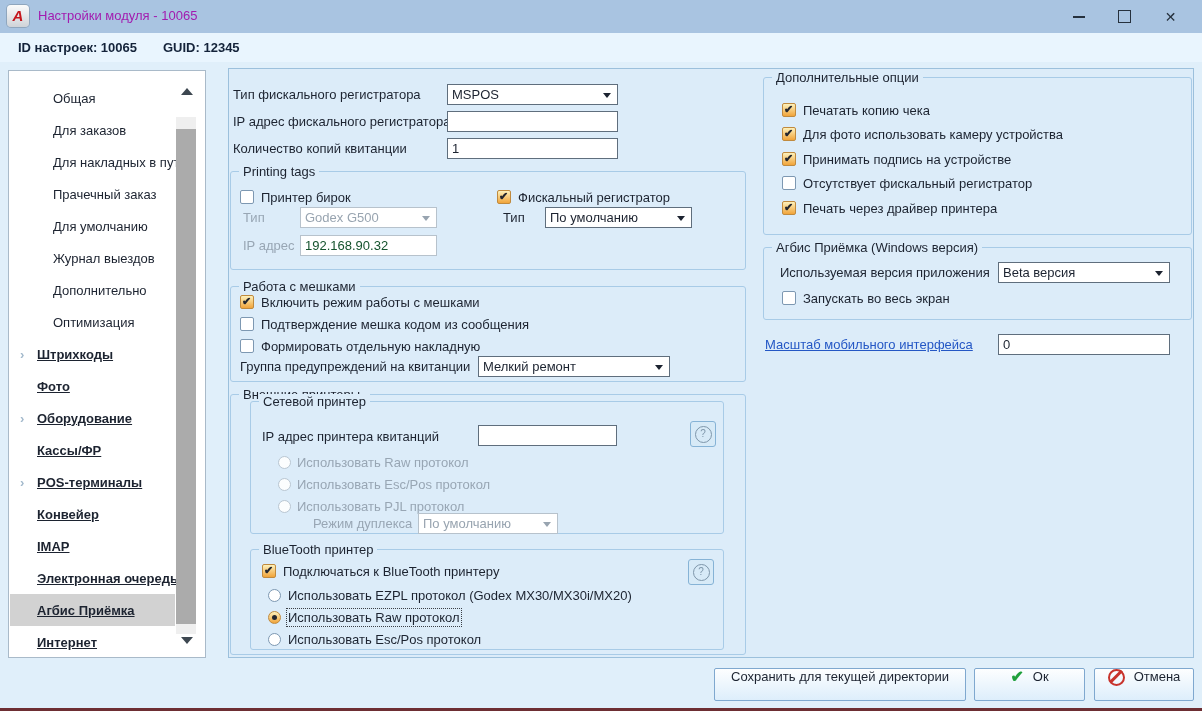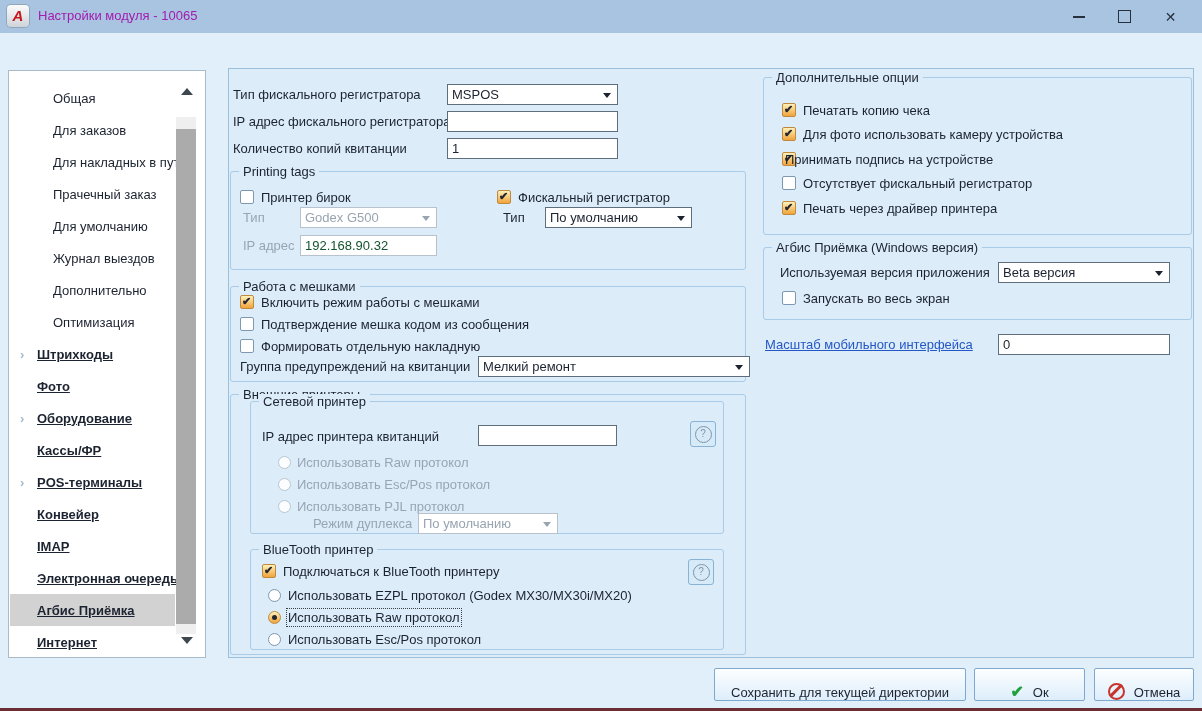--- a/index.html
+++ b/index.html
@@ -66,21 +66,21 @@
   .cb-lbl{position:absolute;line-height:15px;white-space:nowrap;}
   .focus-dotted{outline:1px dotted #3a3f46;outline-offset:1px;}
 
   .help{position:absolute;width:26px;height:26px;background:#d7eaf7;border:1px solid #86b3d6;border-radius:3px;
         display:flex;align-items:center;justify-content:center;box-sizing:border-box;}
   .help .q{width:15px;height:15px;border:1px solid #7e96aa;border-radius:50%;color:#7e96aa;
         font-size:10px;line-height:14px;text-align:center;}
 
   
   .btn{position:absolute;background:linear-gradient(#fdfeff,#ddeefb);border:1px solid #7fa8cf;border-radius:2px;
-       display:flex;align-items:flex-end;justify-content:center;gap:9px;color:#1c2330;box-sizing:border-box;}
+       display:flex;align-items:flex-start;justify-content:center;gap:9px;color:#1c2330;box-sizing:border-box;}
   .ok-check{color:#1fa03c;font-weight:bold;font-size:16px;line-height:16px;}
   .cancel-ico{width:13px;height:13px;border:2.5px solid #c8332c;border-radius:50%;position:relative;}
   .cancel-ico::after{content:"";position:absolute;left:-2px;top:4px;width:16px;height:2.5px;background:#c8332c;transform:rotate(-45deg);}
   .bottom-strip{left:0;top:708px;width:1202px;height:3px;background:#6d2e33;}
 </style>
 </head>
 <body>
 
 <div id="app">
 
@@ -91,20 +91,24 @@
         <span class="glyph-min"></span>
       </div>
     <div class="abs win-btn" style="left:1102px;">
         <span class="glyph-max"></span>
       </div>
     <div class="abs win-btn" style="left:1148px;">
         <span class="glyph-close">✕</span>
       </div>
   </div>
 
+  <div class="abs idbar">
+    <span>ID настроек: 10065</span>
+    <span>GUID: 12345</span>
+  </div>
 
   <div class="abs sidebar">
     <div class="nav-item" style="top:11px;">
         <span class="txt">Общая</span>
       </div>
     <div class="nav-item" style="top:43px;">
         <span class="txt">Для заказов</span>
       </div>
     <div class="nav-item" style="top:75px;">
         <span class="txt">Для накладных в пути</span>
@@ -190,21 +194,21 @@
   <div class="grp" style="left:230px;top:286px;width:514px;height:94px;">
     <span class="grp-title">Работа с мешками</span>
   </div>
   <span class="cbx on" style="left:240px;top:295px;"></span>
   <span class="cb-lbl" style="left:261px;top:295px;">Включить режим работы с мешками</span>
   <span class="cbx" style="left:240px;top:317px;"></span>
   <span class="cb-lbl" style="left:261px;top:317px;">Подтверждение мешка кодом из сообщения</span>
   <span class="cbx" style="left:240px;top:339px;"></span>
   <span class="cb-lbl" style="left:261px;top:339px;">Формировать отдельную накладную</span>
   <div class="lbl" style="left:240px;top:356px;">Группа предупреждений на квитанции</div>
-  <div class="combo" style="left:478px;top:356px;width:272px;height:21px;"><span>Мелкий ремонт</span></div>
+  <div class="combo" style="left:478px;top:356px;width:192px;height:21px;"><span>Мелкий ремонт</span></div>
 
   <div class="grp" style="left:230px;top:394px;width:514px;height:259px;">
     <span class="grp-title">Внешние принтеры</span>
   </div>
 
   <div class="grp" style="left:250px;top:401px;width:472px;height:131px;">
     <span class="grp-title">Сетевой принтер</span>
   </div>
   <div class="lbl" style="left:262px;top:426px;">IP адрес принтера квитанций</div>
   <input class="tb" style="left: 478px; top: 425px; width: 139px; height: 21px;" value="">
@@ -236,21 +240,21 @@
   <span class="cb-lbl" style="left:288px;top:632px;">Использовать Esc/Pos протокол</span>
 
   <div class="grp" style="left:763px;top:77px;width:427px;height:156px;text-decoration:underline;">
     <span class="grp-title">Дополнительные опции</span>
   </div>
   <span class="cbx on" style="left:782px;top:103px;"></span>
   <span class="cb-lbl" style="left:803px;top:103px;">Печатать копию чека</span>
   <span class="cbx on" style="left:782px;top:127px;"></span>
   <span class="cb-lbl" style="left:803px;top:127px;">Для фото использовать камеру устройства</span>
   <span class="cbx on" style="left:782px;top:152px;"></span>
-  <span class="cb-lbl" style="left:785px;top:152px;">Принимать подпись на устройстве</span>
+  <span class="cb-lbl" style="left:803px;top:152px;">Принимать подпись на устройстве</span>
   <span class="cbx" style="left:782px;top:176px;"></span>
   <span class="cb-lbl" style="left:803px;top:176px;">Отсутствует фискальный регистратор</span>
   <span class="cbx on" style="left:782px;top:201px;"></span>
   <span class="cb-lbl" style="left:803px;top:201px;">Печать через драйвер принтера</span>
 
   <div class="grp" style="left:763px;top:247px;width:427px;height:71px;">
     <span class="grp-title">Агбис Приёмка (Windows версия)</span>
   </div>
   <div class="lbl" style="left:780px;top:262px;">Используемая версия приложения</div>
   <div class="combo" style="left:998px;top:262px;width:172px;height:21px;"><span>Beta версия</span></div>

